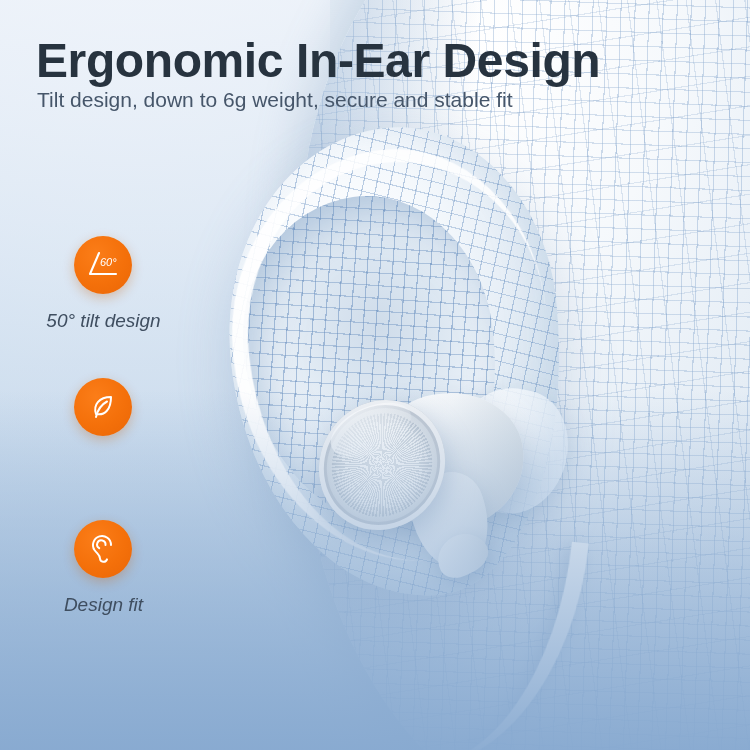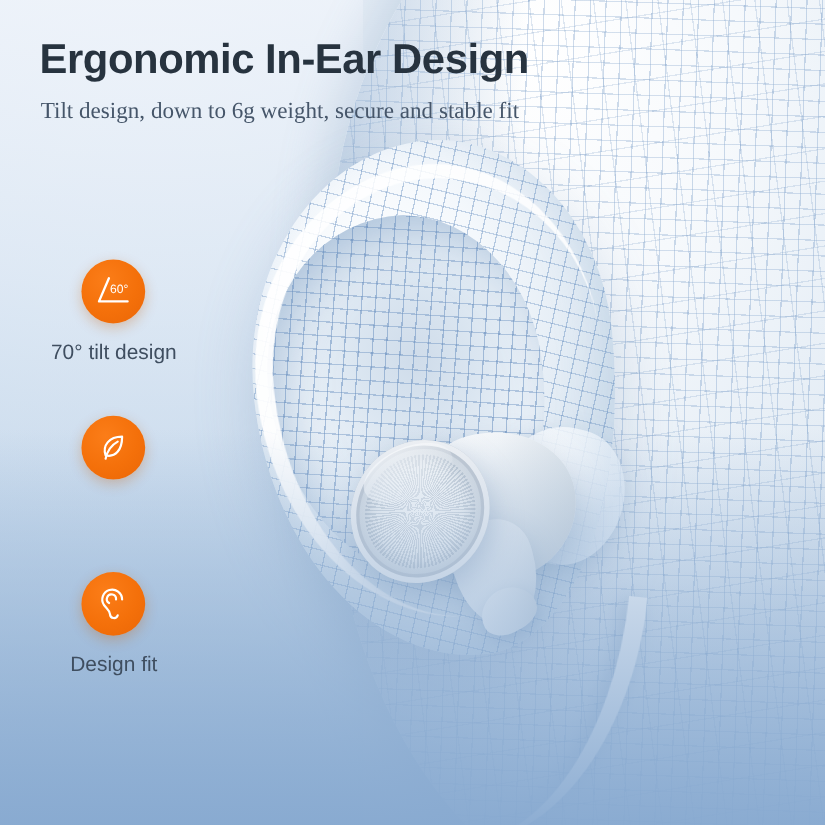--- a/index.html
+++ b/index.html
@@ -215,38 +215,37 @@
     border-right: 17px solid #ffffff;
     border-radius: 0 0 62% 0 / 0 0 100% 0;
     transform: rotate(6deg);
     filter: drop-shadow(-5px 4px 9px rgba(104,136,172,0.45));
   }
 
   
   .headline {
     position: absolute;
     left: 36px; top: 33px;
-    font-size: 38px;
+    font-size: 48px;
     font-weight: 700;
     letter-spacing: -0.4px;
     color: #27333f;
     white-space: nowrap;
   }
   .subhead {
     position: absolute;
     left: 37px; top: 88px;
     font-size: 21px;
     font-weight: 400;
     color: #46566a;
     white-space: nowrap;
-    font-family: Liberation Serif, serif;
-  }
-
-  
-  .features { position: absolute; left: 0; top: 236px; width: 260px; }
+  }
+
+  
+  .features { position: absolute; left: 0; top: 236px; width: 260px; font-style: italic; }
   .feature { position: relative; height: 142px; }
   .badge {
     position: absolute;
     left: 74px; top: 0;
     width: 58px; height: 58px;
     border-radius: 50%;
     background: radial-gradient(circle at 38% 32%, #fb7d18 0%, #f4700a 55%, #ea6606 100%);
     box-shadow: 0 4px 12px rgba(196,92,10,0.30);
     display: flex;
     align-items: center;
@@ -303,21 +302,21 @@
 
   <div class="features">
 
     <div class="feature">
       <div class="badge">
         <svg width="34" height="30" viewBox="0 0 34 30" fill="none" stroke="#ffffff" stroke-width="2.1" stroke-linecap="round" stroke-linejoin="round">
           <path d="M13 3 L4 24 L30 24"></path>
           <text x="14" y="16" font-family="Liberation Sans, sans-serif" font-size="11" fill="#ffffff" stroke="none">60°</text>
         </svg>
       </div>
-      <div class="feature-label">70° tilt design</div>
+      <div class="feature-label">50° tilt design</div>
     </div>
 
     <div class="feature">
       <div class="badge">
         <svg width="30" height="30" viewBox="0 0 30 30" fill="none" stroke="#ffffff" stroke-width="2" stroke-linecap="round" stroke-linejoin="round">
           <path d="M8 22 C5 13 11 5 23 5 C23 17 17 24 8 22 Z"></path>
           <path d="M8 25 C9.5 18 13.5 12.5 19 9.5"></path>
         </svg>
       </div>
     </div>

